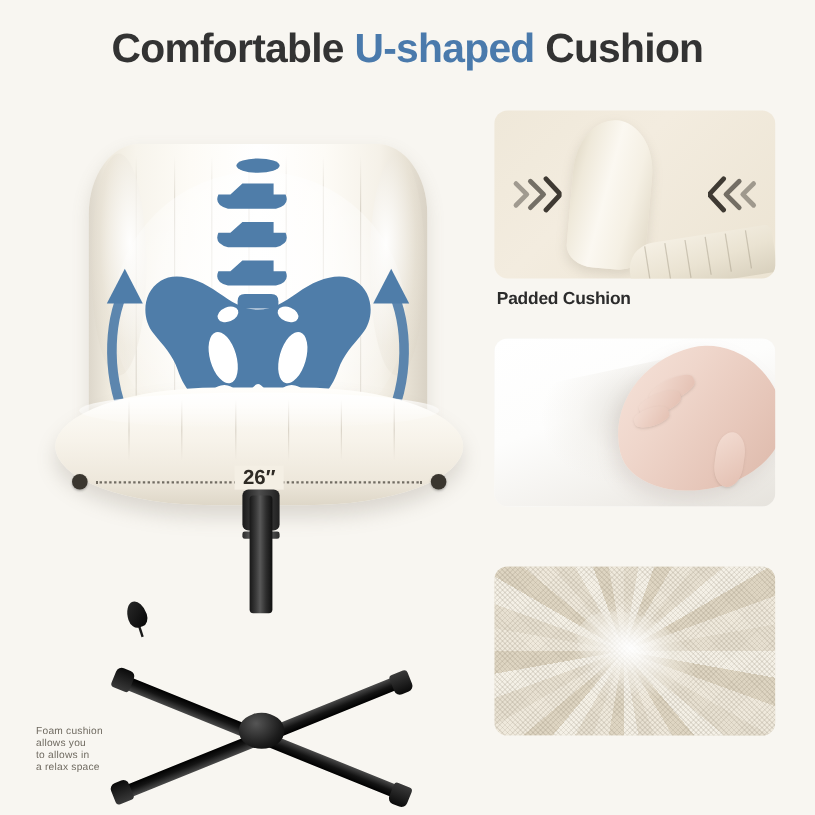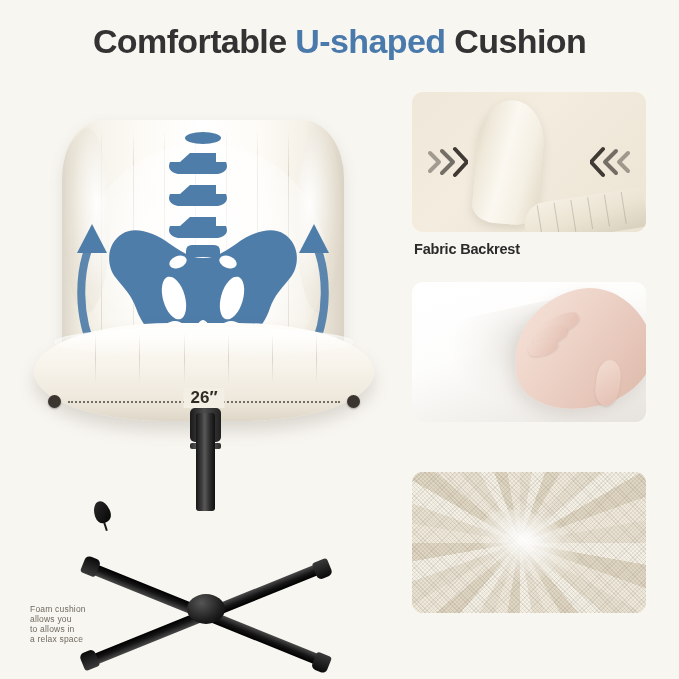--- a/index.html
+++ b/index.html
@@ -13,21 +13,21 @@
   
   .title{
     position:absolute;left:0;top:22px;width:679px;
     text-align:center;
     font-size:34px;font-weight:bold;letter-spacing:-0.6px;
     color:#333333;white-space:nowrap;
   }
   .title .hl{color:#4a7aac;}
 
   
-  .hero{position:absolute;left:4px;top:95px;width:400px;height:560px;}
+  .hero{position:absolute;left:16px;top:95px;width:400px;height:560px;}
 
   
   .backrest{
     position:absolute;left:58px;top:25px;width:282px;height:250px;
     background:
       linear-gradient(90deg,#ddd7cb 0%,#efeade 6%,#f7f4ec 14%,#fdfbf6 30%,#ffffff 50%,#fdfbf6 70%,#f5f1e8 86%,#e7e1d4 94%,#d9d2c5 100%);
     border-radius:42px 42px 26px 26px/58px 58px 22px 22px;
     box-shadow:0 6px 14px rgba(120,110,95,.16);
   }
   
@@ -291,21 +291,21 @@
       </g>
     </svg>
     <svg class="chevGrp" style="right:14px;width:42px;height:34px;" viewBox="0 0 42 34">
       <g fill="none" stroke="#3f3a33" stroke-width="4" stroke-linecap="round" stroke-linejoin="round">
         <path d="M38 8 L29 17 L38 26" opacity=".45"></path>
         <path d="M26 6 L15 17 L26 28" opacity=".7"></path>
         <path d="M13 4 L1 17 L13 30" opacity="1"></path>
       </g>
     </svg>
   </div>
-  <div class="cap c1">Fabric Backrest</div>
+  <div class="cap c1">Padded Cushion</div>
 
   <div class="panel p2">
     <div class="foam"></div>
     <div class="foamDent"></div>
     <div class="hand"></div>
     <div class="finger" style="right:66px;top:34px;width:40px;height:17px;transform:rotate(-26deg);"></div>
     <div class="finger" style="right:78px;top:46px;width:36px;height:16px;transform:rotate(-22deg);"></div>
     <div class="finger" style="right:88px;top:58px;width:30px;height:15px;transform:rotate(-18deg);"></div>
     <div class="finger" style="right:26px;top:78px;width:24px;height:46px;transform:rotate(8deg);"></div>
   </div>

